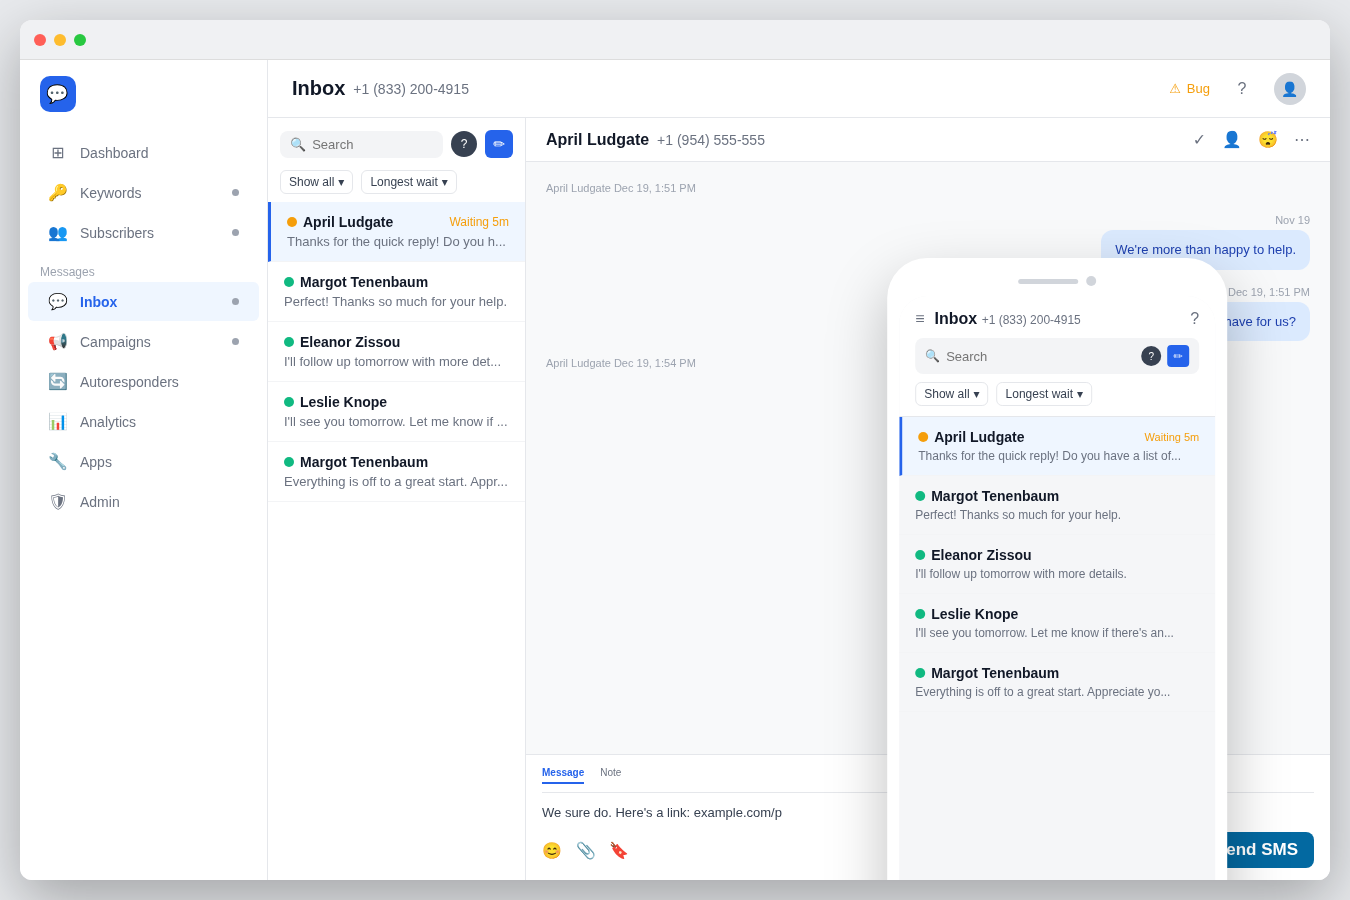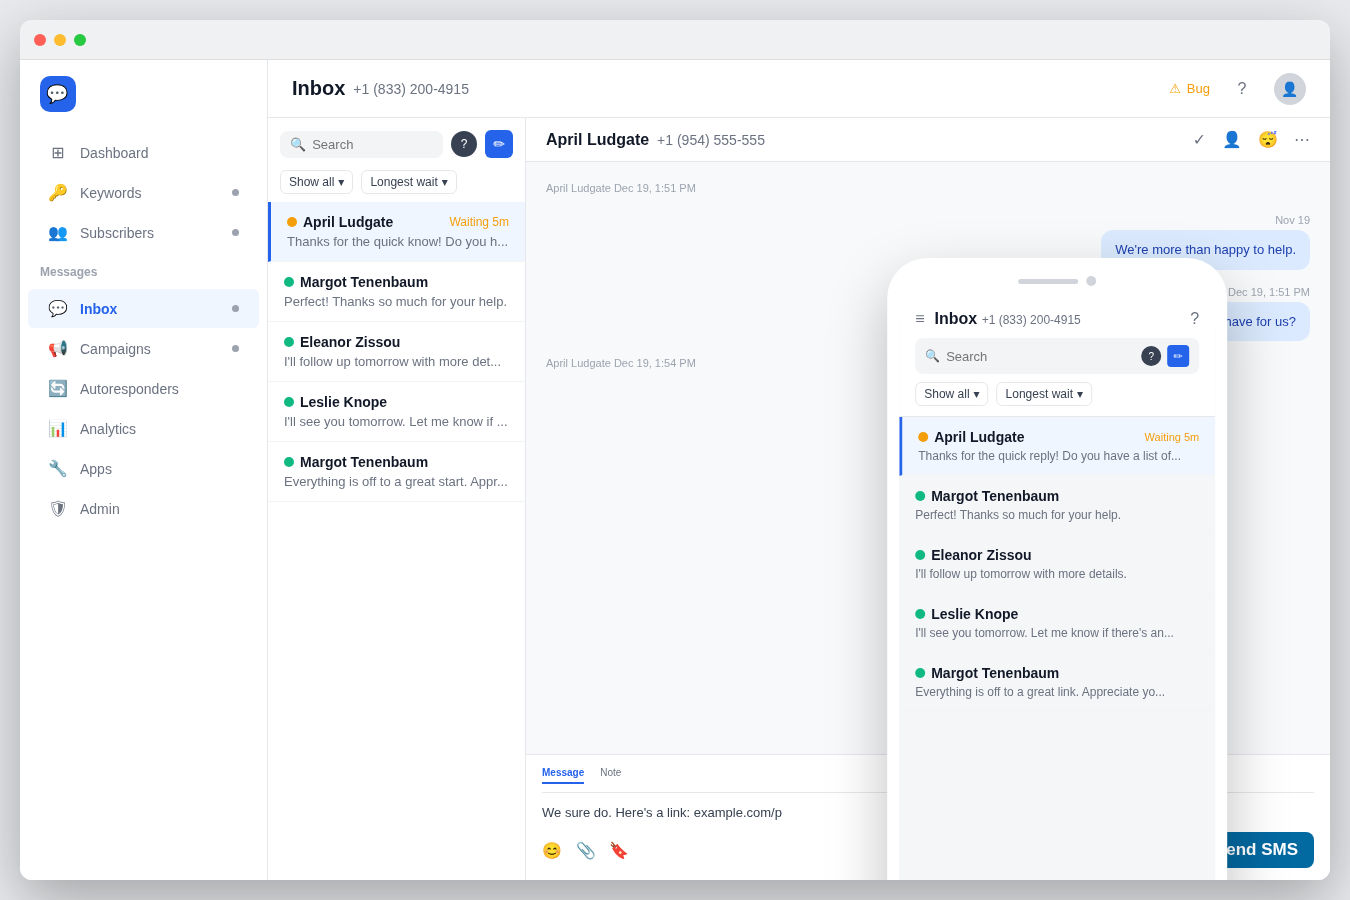--- a/index.html
+++ b/index.html
@@ -86,22 +86,22 @@
     }
     .nav-icon { font-size: 16px; width: 20px; text-align: center; }
     .nav-label { flex: 1; }
     .nav-dot {
       width: 7px; height: 7px; border-radius: 50%;
       background: #9ca3af;
     }
     .section-title {
       font-size: 12px;
       color: #9ca3af;
-      font-weight: 700;
-      padding: 12px 20px 9px;
+      font-weight: 400;
+      padding: 12px 20px 2px;
       text-transform: none;
     }
 
     
     .main-area {
       flex: 1;
       display: flex;
       flex-direction: column;
       overflow: hidden;
     }
@@ -553,21 +553,21 @@
           </div>
           <div class="inbox-conversations">
             <div class="conv-item active">
               <div class="conv-header">
                 <div class="conv-name-row">
                   <span class="status-dot status-orange"></span>
                   <span class="conv-name">April Ludgate</span>
                 </div>
                 <span class="conv-waiting">Waiting 5m</span>
               </div>
-              <div class="conv-preview">Thanks for the quick know! Do you h...</div>
+              <div class="conv-preview">Thanks for the quick reply! Do you h...</div>
             </div>
             <div class="conv-item">
               <div class="conv-header">
                 <div class="conv-name-row">
                   <span class="status-dot status-green"></span>
                   <span class="conv-name">Margot Tenenbaum</span>
                 </div>
               </div>
               <div class="conv-preview">Perfect! Thanks so much for your help.</div>
             </div>
@@ -737,21 +737,21 @@
                     </div>
                     <div class="phone-conv-preview">I'll see you tomorrow. Let me know if there's an...</div>
                   </div>
                   <div class="phone-conv-item">
                     <div class="phone-conv-header">
                       <div class="phone-conv-name-row">
                         <span class="status-dot status-green"></span>
                         <span class="phone-conv-name">Margot Tenenbaum</span>
                       </div>
                     </div>
-                    <div class="phone-conv-preview">Everything is off to a great link. Appreciate yo...</div>
+                    <div class="phone-conv-preview">Everything is off to a great start. Appreciate yo...</div>
                   </div>
                 </div>
               </div>
             </div>
           </div>
         </div>
       </div>
     </div>
   </div>
 </div>

